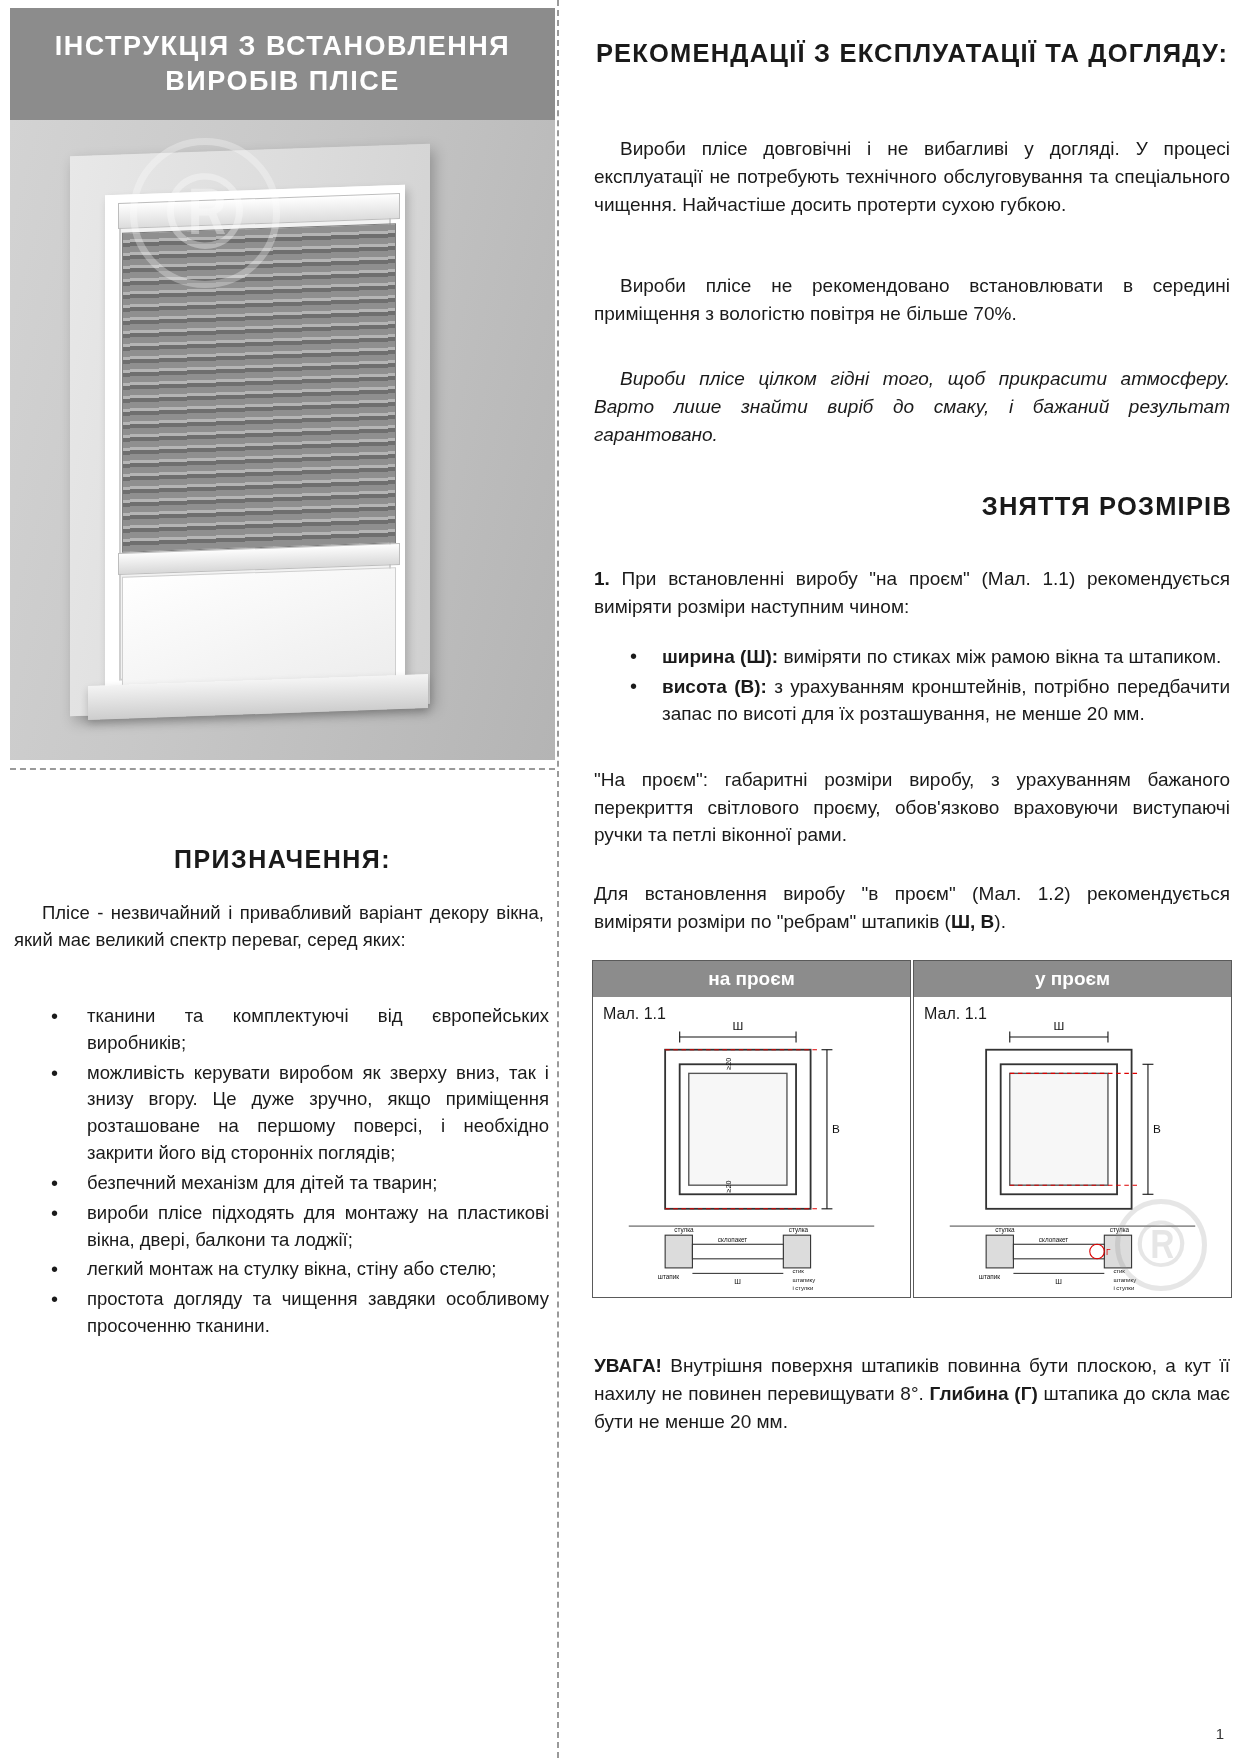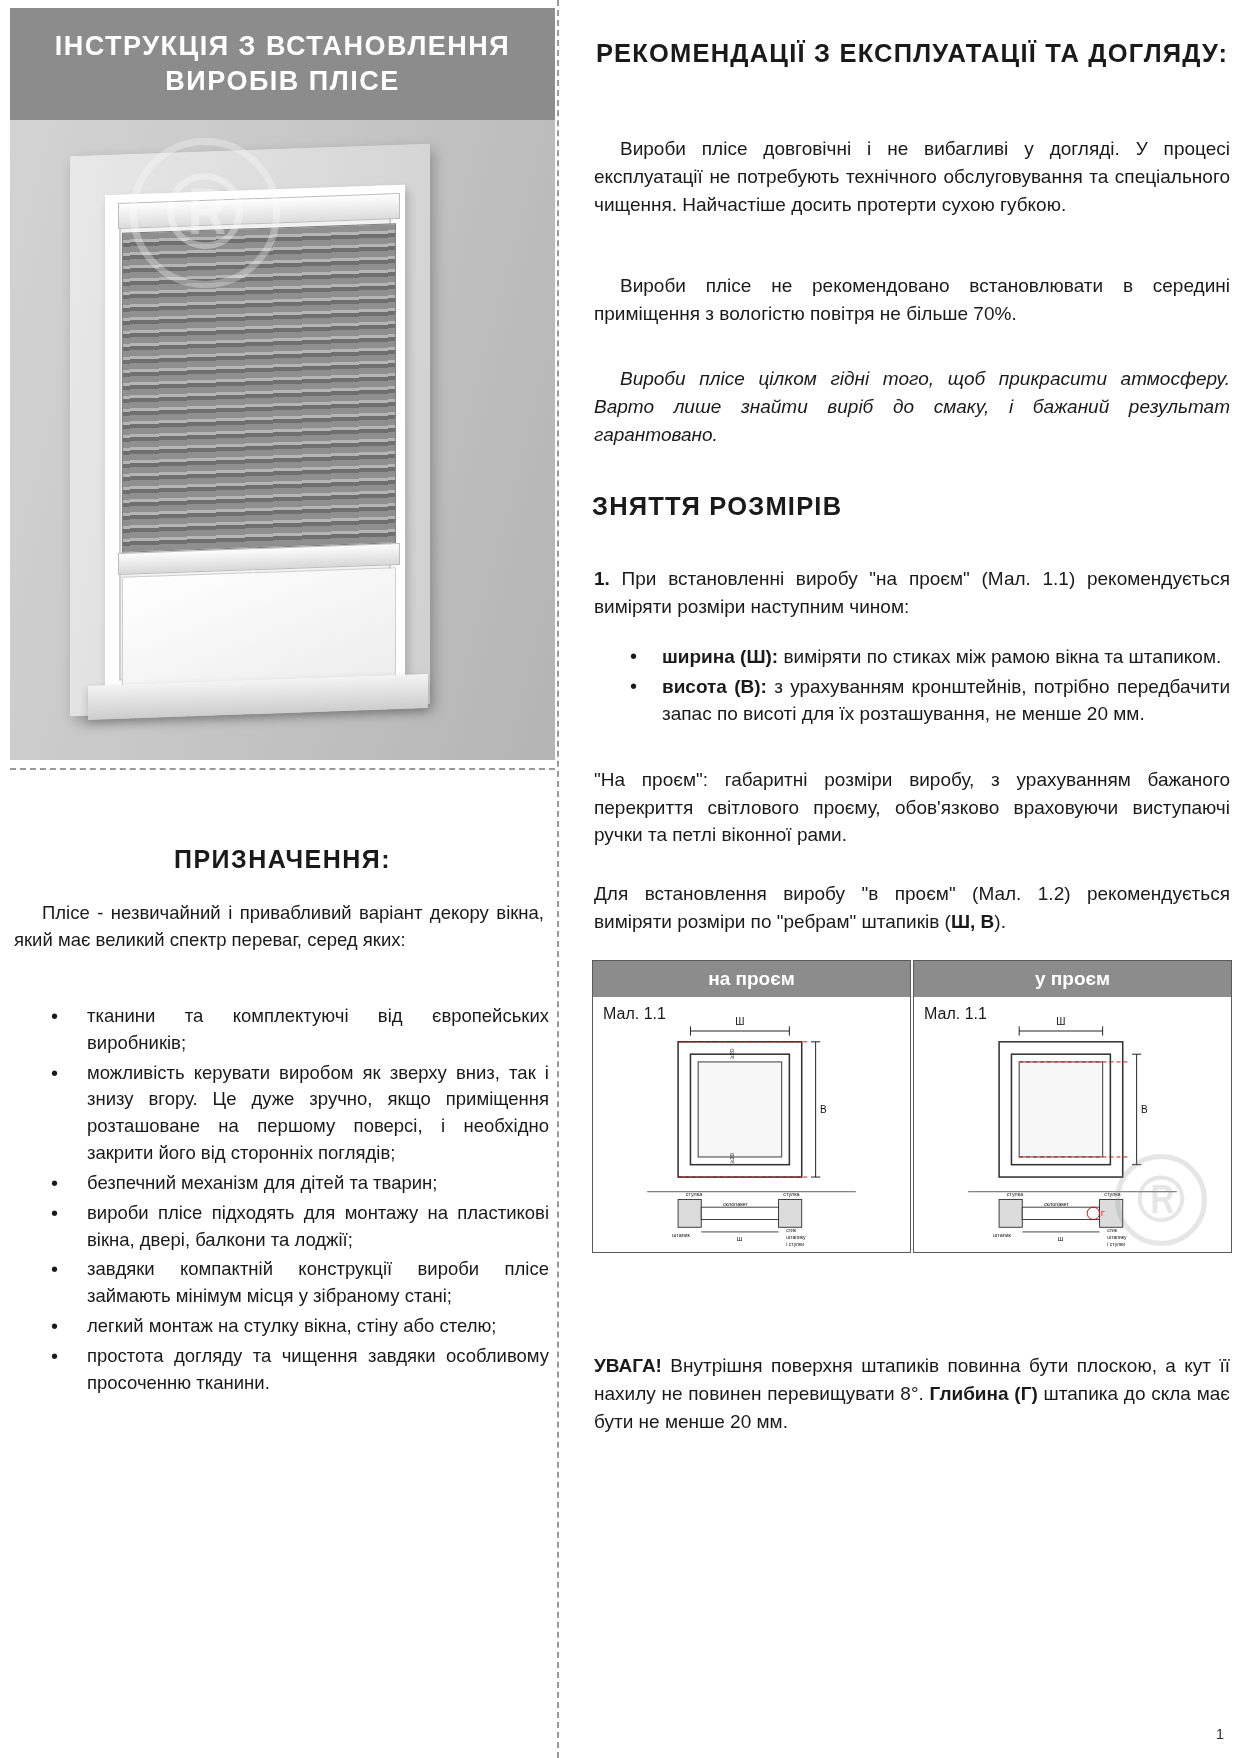--- a/index.html
+++ b/index.html
@@ -193,21 +193,21 @@
     position: absolute; left: 14px; top: 272px; width: 636px;
     font-size: 19px; line-height: 1.47; text-align: justify; text-indent: 26px;
   }
   .r-p3 {
     position: absolute; left: 14px; top: 365px; width: 636px;
     font-size: 19px; line-height: 1.47; text-align: justify; text-indent: 26px;
     font-style: italic;
   }
   .r-title2 {
     position: absolute; left: 12px; top: 492px; width: 640px;
-    text-align: left; font-size: 25.5px; font-weight: bold; letter-spacing: 1.2px;
+    text-align: right; font-size: 25.5px; font-weight: bold; letter-spacing: 1.2px;
   }
   .r-p4 {
     position: absolute; left: 14px; top: 565px; width: 636px;
     font-size: 19px; line-height: 1.46; text-align: justify;
   }
   .meas-list {
     position: absolute; left: 14px; top: 643px; width: 636px;
     margin: 0; padding: 0; list-style: none;
     font-size: 19px; line-height: 1.45;
   }
@@ -221,21 +221,21 @@
     position: absolute; left: 14px; top: 766px; width: 636px;
     font-size: 19px; line-height: 1.46; text-align: justify;
   }
   .r-p6 {
     position: absolute; left: 14px; top: 880px; width: 636px;
     font-size: 19px; line-height: 1.46; text-align: justify;
   }
   
   .figs {
     position: absolute; left: 12px; top: 960px;
-    width: 640px; height: 293px;
+    width: 640px; height: 338px;
     display: flex; gap: 2px;
   }
   .fig {
     flex: 1;
     border: 1px solid #5a5a5a;
     position: relative;
     background: #fff;
   }
   .fig-head {
     height: 36px;
@@ -296,21 +296,20 @@
     <div class="hsep"></div>
 
     <div class="purpose-title">ПРИЗНАЧЕННЯ:</div>
     <div class="purpose-intro">Пліcе - незвичайний і привабливий варіант декору вікна, який має великий спектр переваг, серед яких:</div>
 
     <ul class="purpose-list">
       <li>тканини та комплектуючі від європейських виробників;</li>
       <li>можливість керувати виробом як зверху вниз, так і знизу вгору. Це дуже зручно, якщо приміщення розташоване на першому поверсі, і необхідно закрити його від сторонніх поглядів;</li>
       <li>безпечний механізм для дітей та тварин;</li>
       <li>вироби пліcе підходять для монтажу на пластикові вікна, двері, балкони та лоджії;</li>
-      <li>завдяки компактній конструкції вироби пліcе займають мінімум місця у зібраному стані;</li>
       <li>легкий монтаж на стулку вікна, стіну або стелю;</li>
       <li>простота догляду та чищення завдяки особливому просоченню тканини.</li>
     </ul>
   </div>
 
   <div class="vsep"></div>
 
   <div class="right-col">
 
     <div class="r-title">РЕКОМЕНДАЦІЇ З ЕКСПЛУАТАЦІЇ ТА ДОГЛЯДУ:</div>

